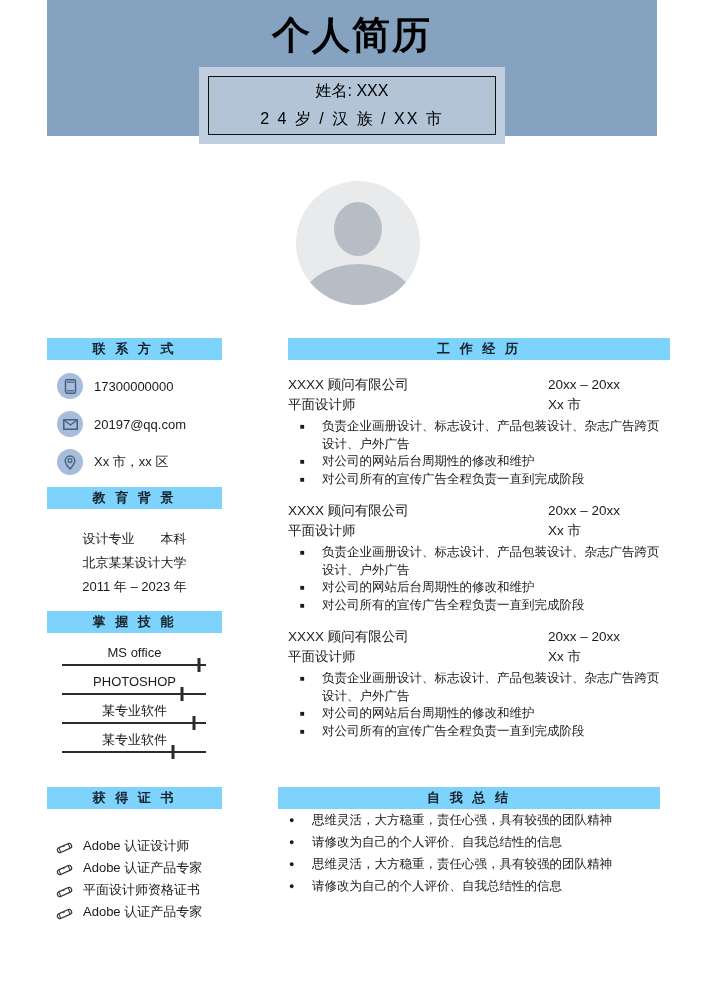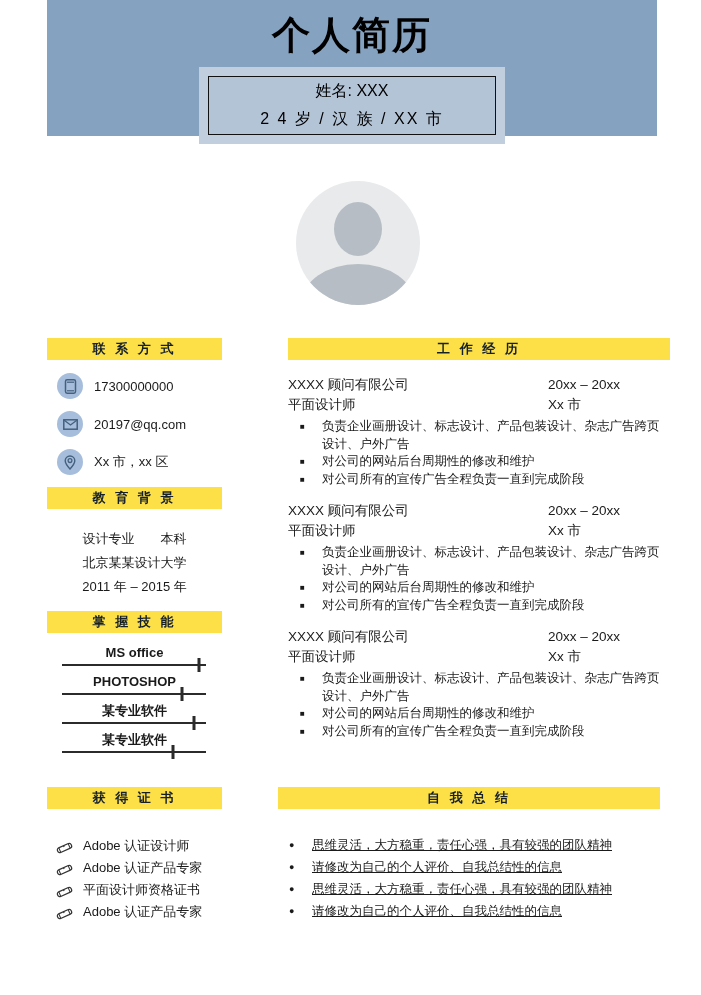--- a/index.html
+++ b/index.html
@@ -14,36 +14,36 @@
   .name-box-inner { position:absolute; left:9px; right:9px; top:9px; bottom:9px; background:#b4c4d7; border:1.5px solid #111; display:flex; flex-direction:column; align-items:center; justify-content:center; gap:7px; }
   .name-line { font-size:16px; color:#000; }
   .info-line { font-size:16px; color:#000; letter-spacing:2px; }
 
   
   .avatar { position:absolute; left:296px; top:181px; width:124px; height:124px; border-radius:50%; background:#e9eaec; overflow:hidden; }
   .avatar-head { position:absolute; left:50%; transform:translateX(-50%); top:21px; width:48px; height:54px; border-radius:50%; background:#b6bdc4; }
   .avatar-shoulders { position:absolute; left:50%; transform:translateX(-50%); top:83px; width:112px; height:76px; border-radius:50%; background:#b6bdc4; }
 
   
-  .section-bar { height:22px; background:#fde047; display:flex; align-items:center; justify-content:center; font-size:13px; font-weight:bold; letter-spacing:3px; color:#15202b; }
+  .section-bar { height:22px; background:#7dd3fc; display:flex; align-items:center; justify-content:center; font-size:13px; font-weight:bold; letter-spacing:3px; color:#15202b; }
 
   
   .contact  { position:absolute; left:47px; top:338px; width:175px; }
   .contact-items { margin-top:13px; }
   .contact-row { display:flex; align-items:center; height:26px; margin-bottom:12px; }
   .icon-circle { width:26px; height:26px; border-radius:50%; background:#a6bedb; display:flex; align-items:center; justify-content:center; margin-left:10px; margin-right:11px; flex:0 0 auto; }
   .contact-text { font-size:13px; }
 
   .education { position:absolute; left:47px; top:487px; width:175px; }
   .edu-body { margin-top:18px; text-align:center; font-size:13px; }
   .edu-line { height:24px; line-height:24px; }
   .edu-split { display:flex; justify-content:center; gap:26px; }
 
   .skills { position:absolute; left:47px; top:611px; width:175px; }
-  .skill-items { margin-top:12px;font-weight:bold; }
+  .skill-items { margin-top:12px; }
   .skill { height:29px; }
   .skill-name { font-size:13px; height:15px; line-height:15px; text-align:center; }
   .skill-line { position:relative; margin-left:15px; width:144px; border-top:2px solid #2b2b2b; margin-top:4px; }
   .skill-marker { position:absolute; top:-8px; width:3px; height:14px; background:#2b2b2b; transform:translateX(-50%); }
 
   .certs { position:absolute; left:47px; top:787px; width:175px; }
   .cert-items { margin-top:24px; }
   .cert-row { display:flex; align-items:flex-end; height:22px; }
   .cert-icon { margin-left:8px; margin-right:9px; flex:0 0 auto; display:flex; }
   .cert-text { font-size:13px; white-space:nowrap; }
@@ -54,21 +54,21 @@
   .job { margin-bottom:13px; }
   .job-header { display:flex; }
   .job-left { flex:1; }
   .job-right { width:122px; }
   .job-company, .job-title, .job-period, .job-city { font-size:13.5px; line-height:20px; }
   .job-bullets { margin-top:3px; list-style:none; }
   .job-bullets li { position:relative; padding-left:34px; font-size:12.5px; line-height:17.5px; }
   .job-bullets li::before { content:"■"; position:absolute; left:12px; top:0; font-size:8px; }
 
   .summary { position:absolute; left:278px; top:787px; width:382px; }
-  .summary-bullets { margin-top:25px; list-style:none;text-decoration:underline; }
+  .summary-bullets { list-style:none; }
   .summary-bullets li { position:relative; padding-left:34px; font-size:12.5px; line-height:22px; }
   .summary-bullets li::before { content:"●"; position:absolute; left:11px; top:0; font-size:9px; }
 
   svg { display:block; }
 </style>
 </head>
 <body>
 
 <div id="page">
 
@@ -122,21 +122,21 @@
   </div>
 
   <div class="education">
     <div class="section-bar">教 育 背 景</div>
     <div class="edu-body">
       <div class="edu-line edu-split">
         <span>设计专业</span>
         <span>本科</span>
       </div>
       <div class="edu-line">北京某某设计大学</div>
-      <div class="edu-line">2011 年 – 2015 年</div>
+      <div class="edu-line">2011 年 – 2023 年</div>
     </div>
   </div>
 
   <div class="skills">
     <div class="section-bar">掌 握 技 能</div>
     <div class="skill-items">
       <div class="skill">
         <div class="skill-name">MS office</div>
         <div class="skill-line">
             <span class="skill-marker" style="left: 95%;"></span>

